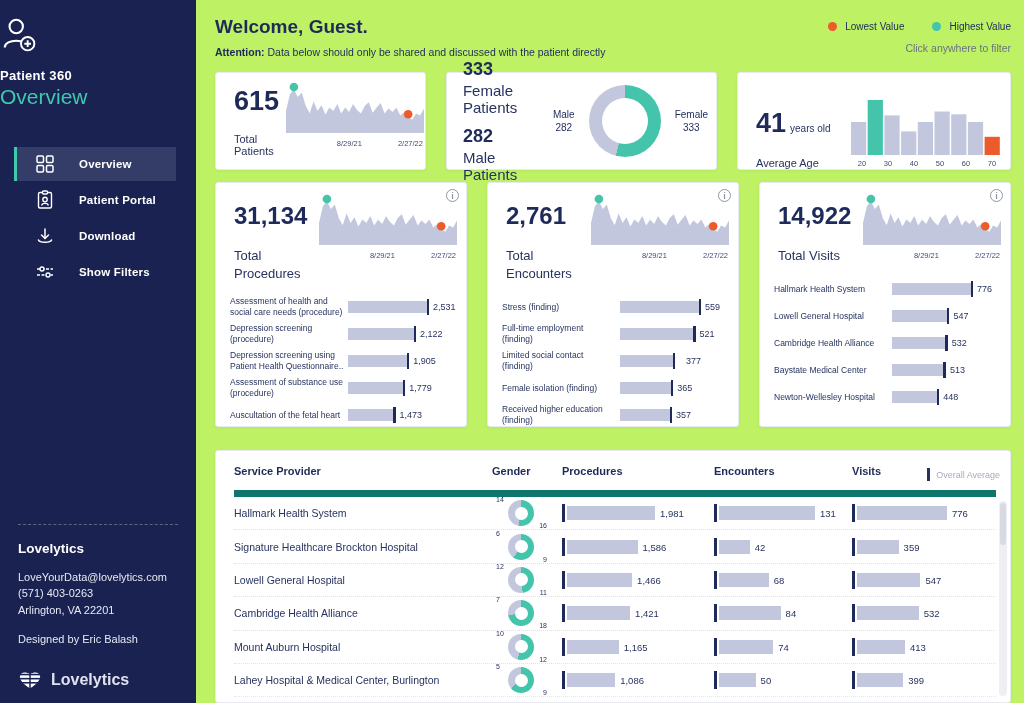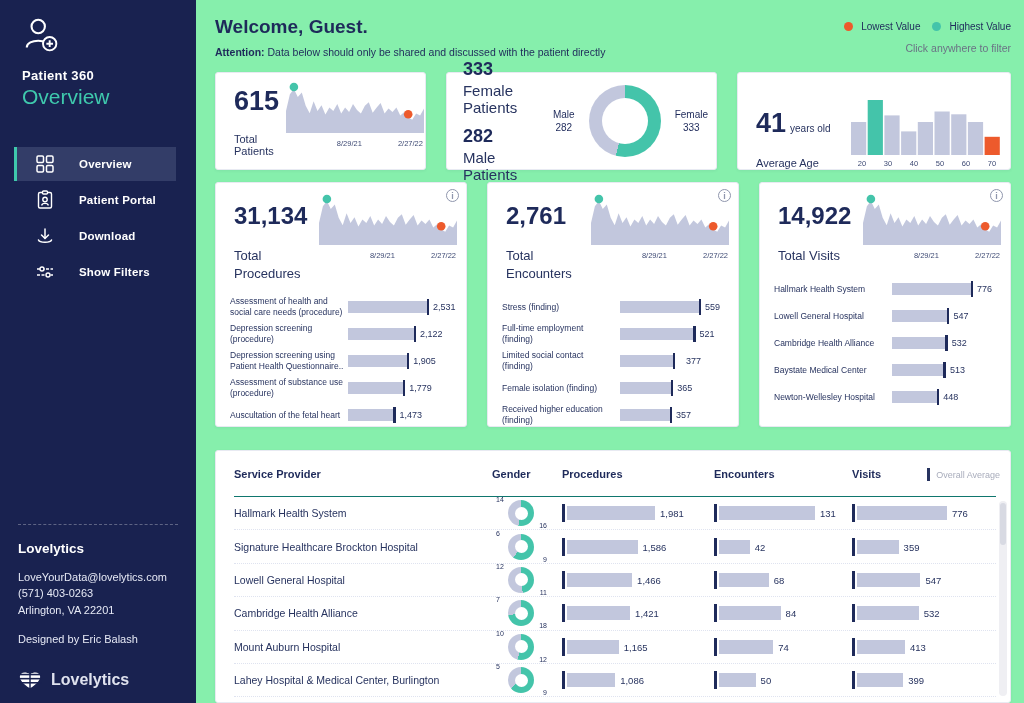--- a/index.html
+++ b/index.html
@@ -3,46 +3,46 @@
 <meta charset="utf-8">
 <style>
   * { margin:0; padding:0; box-sizing:border-box; }
   html,body { width:1024px; height:703px; overflow:hidden; background:#fff;
               font-family:"Liberation Sans", sans-serif; }
   .app { display:flex; width:1024px; height:703px; }
 
   
   .sidebar { width:196px; min-width:196px; background:#192250; color:#fff;
              display:flex; flex-direction:column; padding:16px 0 12px; }
-  .logo-block { padding-left:22px; }
+  .logo-block { }
   .app-title { font-size:13px; font-weight:700; margin-top:6px; letter-spacing:.3px; }
   .app-subtitle { font-size:21px; color:#3fc9ad; margin-top:2px; font-weight:500; }
   .nav { margin-top:36px; }
   .nav-item { display:flex; align-items:center; height:34px; margin:2px 20px 2px 14px;
               padding-left:18px; gap:24px; cursor:pointer; border-left:3px solid transparent; }
   .nav-item.active { background:#333d68; border-left-color:#3fc9ad; }
   .nav-icon { width:20px; height:20px; flex:none; }
   .nav-label { font-size:11.5px; font-weight:700; letter-spacing:.2px; }
   .sidebar-bottom { margin-top:auto; padding:0 18px; }
   .s-divider { border-top:1px dashed rgba(255,255,255,.3); margin-bottom:16px; }
   .org { font-size:13.5px; font-weight:700; margin-bottom:13px; }
   .contact { font-size:11px; line-height:1.5; color:#e6e9f5; }
   .credit { font-size:11px; margin-top:15px; color:#e6e9f5; }
   .brand { display:flex; align-items:center; gap:9px; margin-top:24px;
            color:#dfe2ee; font-size:16px; font-weight:600; }
 
   
-  .main { flex:1; background:#86efac; padding:16px 13px 0 19px; display:flex;
+  .main { flex:1; background:#bef264; padding:16px 13px 0 19px; display:flex;
           flex-direction:column; position:relative; }
   .header-row { display:flex; justify-content:space-between; margin-bottom:14px; }
   .welcome { font-size:19px; font-weight:700; color:#1e2a5a; }
   .attention { font-size:10.5px; color:#1e2a5a; margin-top:8px; }
   .attention b { font-weight:700; }
   .header-right { text-align:right; padding-top:5px; }
-  .legend { display:flex; gap:12px; justify-content:flex-end; align-items:center; }
+  .legend { display:flex; gap:28px; justify-content:flex-end; align-items:center; }
   .legend-item { display:flex; align-items:center; gap:8px; font-size:10px; color:#1e2a5a; }
   .dot { width:9px; height:9px; border-radius:50%; }
   .filter-hint { font-size:10.5px; color:#6b7285; margin-top:10px; }
 
   .cards-row { display:grid; grid-template-columns:repeat(3,1fr); gap:20px; }
   .card { background:#fff; border:1px solid #e8eaf2; border-radius:3px;
           box-shadow:0 1px 3px rgba(25,34,80,.06); position:relative; }
   .row1 .card { height:98px; }
   .row2 { margin-top:12px; }
   .row2 .card { height:245px; }
@@ -85,21 +85,21 @@
   .mini-label { width:118px; font-size:8.5px; color:#27335f; line-height:1.2; flex:none; padding-right:4px; }
   .mini-track { flex:1; height:12px; position:relative; }
   .mini-bar { position:absolute; left:0; top:0; height:12px; background:#c2c7dd; }
   .mini-tick { position:absolute; top:-2px; width:2.5px; height:16px; background:#1e2a5a; }
   .mini-val { position:absolute; font-size:9px; color:#27335f; white-space:nowrap; top:1px; }
 
   .table-card { margin-top:23px; flex:1; border:1px solid #e8eaf2; border-radius:3px;
                 background:#fff; position:relative; padding:0 14px 0 18px;
                 box-shadow:0 1px 3px rgba(25,34,80,.06); }
   .t-head { display:grid; grid-template-columns:258px 70px 152px 138px 144px;
-            align-items:center; height:46px; border-bottom:1px solid #0f766e;
+            align-items:center; height:46px; border-bottom:7px solid #0f766e;
             font-size:11px; font-weight:700; color:#1e2a5a; }
   .avg-legend { position:absolute; right:10px; top:17px; font-size:9px; color:#a9adbc;
                 display:flex; align-items:center; gap:6px; background:#fff; padding-left:4px; }
   .avg-bar { width:3px; height:13px; background:#27335f; }
   .t-row { display:grid; grid-template-columns:258px 70px 152px 138px 144px;
            align-items:center; height:33.4px; border-bottom:1px dotted #dfe3f0;
            font-size:10.5px; color:#27335f; cursor:pointer; }
   .t-gender { position:relative; width:26px; height:26px; margin-left:16px; }
   .g-donut { width:26px; height:26px; border-radius:50%; position:relative; display:block; }
   .g-donut::after { content:""; position:absolute; inset:6.5px; background:#fff; border-radius:50%; }

